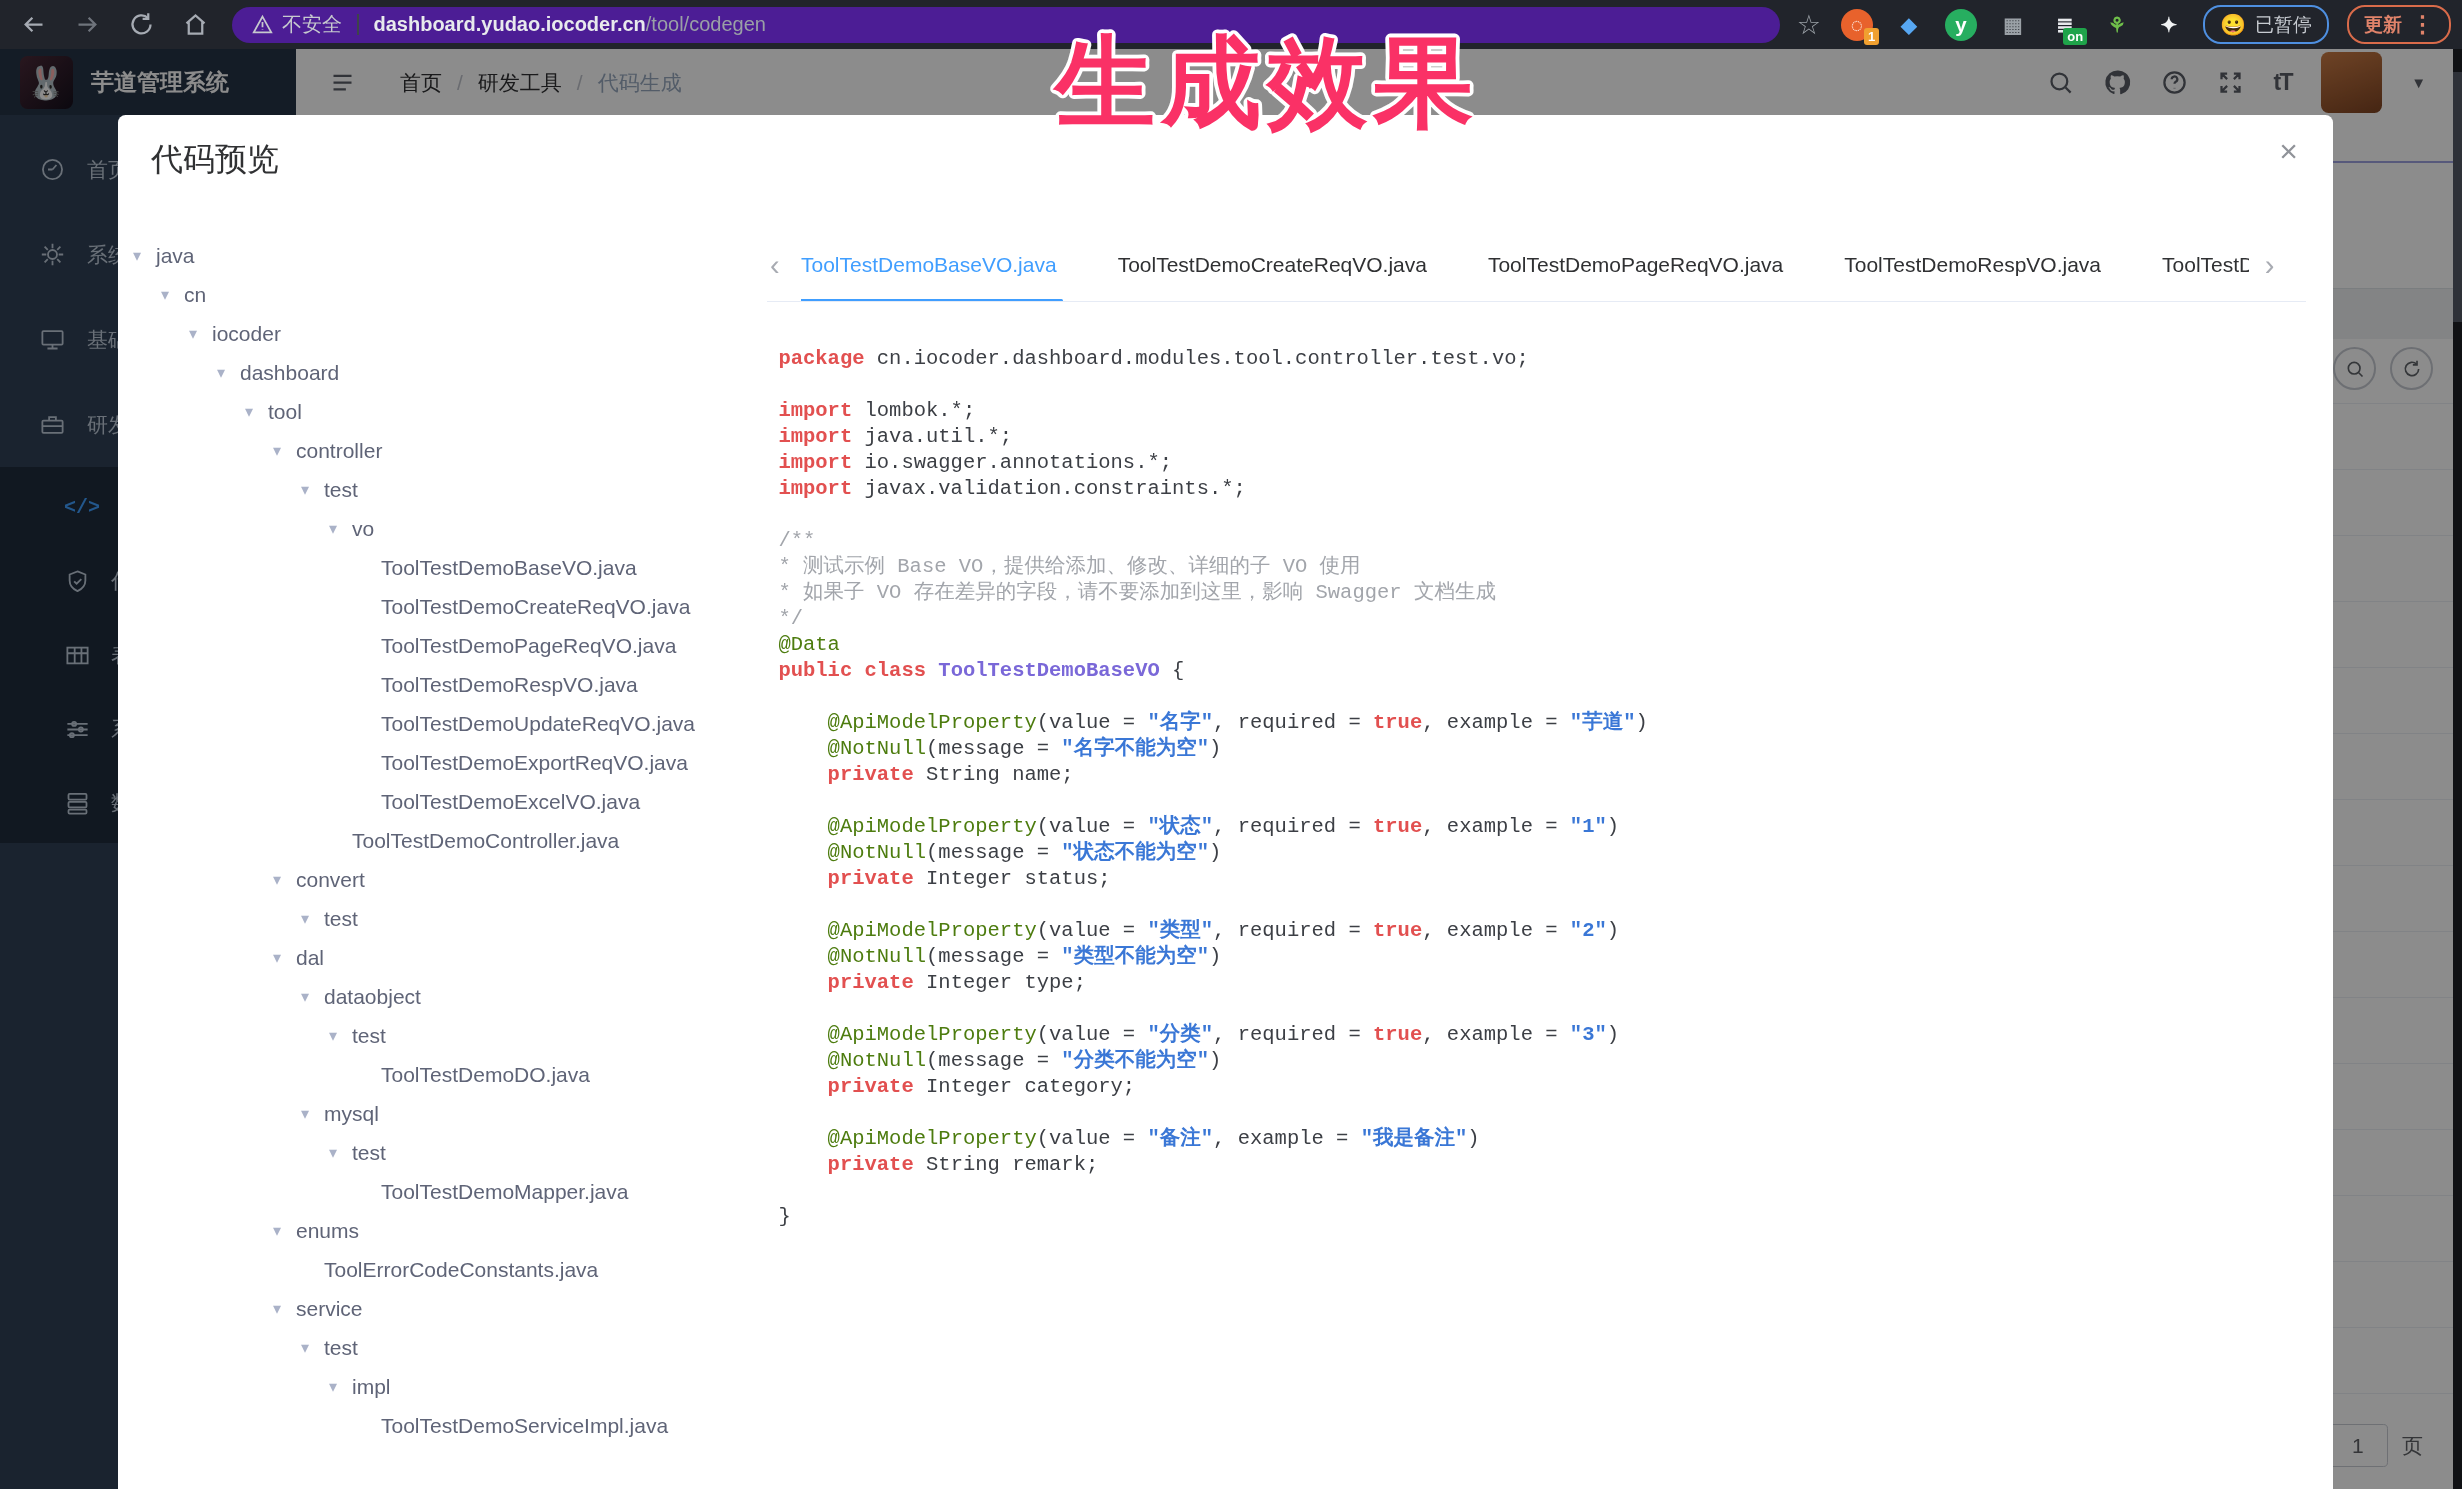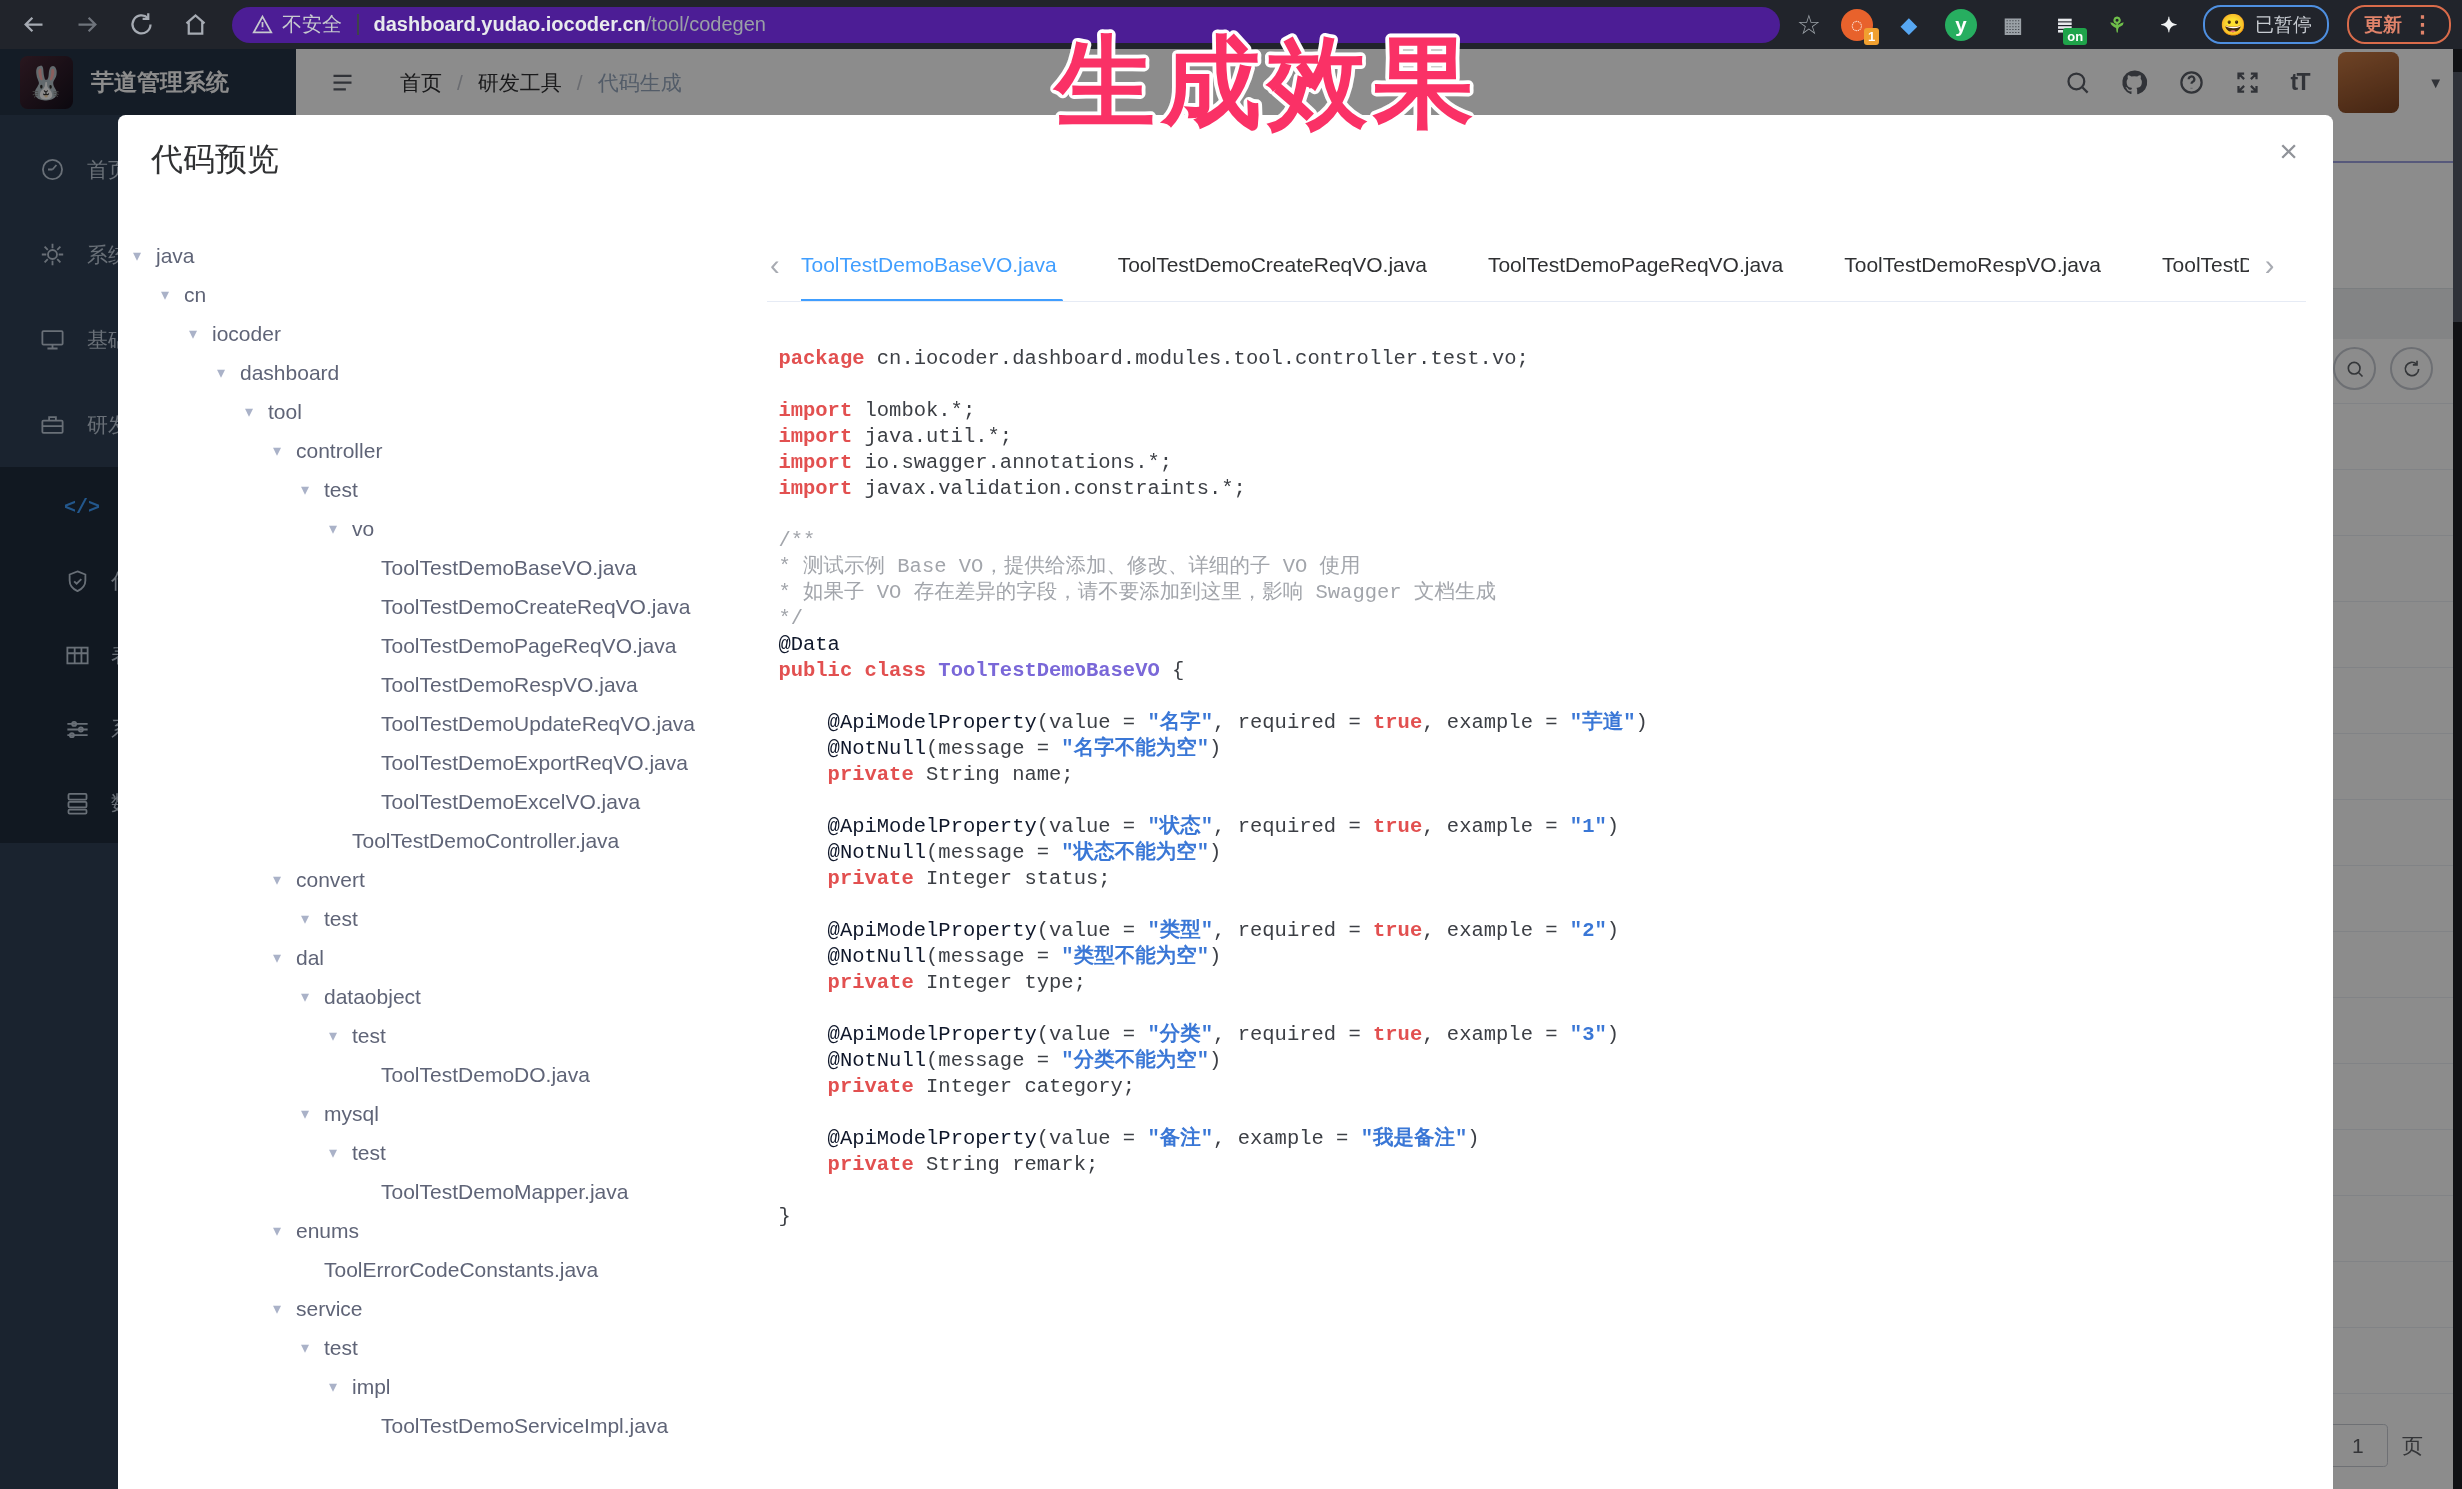--- a/index.html
+++ b/index.html
@@ -34,21 +34,21 @@
           display:flex;align-items:center;}
   .logo-area{width:296px;height:100%;background:#263445;display:flex;align-items:center;
              padding-left:20px;box-sizing:border-box;gap:18px;flex:none;}
   .logo{width:53px;height:53px;border-radius:7.6px;background:linear-gradient(135deg,#4a2a38,#16101c);
         display:flex;align-items:center;justify-content:center;font-size:32px;flex:none;}
   .app-title{color:#fff;font-size:23px;font-weight:bold;white-space:nowrap;}
   .hamburger{margin-left:33px;color:#5a5e66;}
   .breadcrumb{margin-left:44px;font-size:21px;color:#303133;display:flex;gap:15px;align-items:center;}
   .crumb-sep{color:#c0c4cc;}
   .crumb-last{color:#97a8be;}
-  .header-icons{margin-left:auto;display:flex;align-items:center;gap:29px;padding-right:10px;color:#5a5e66;}
+  .header-icons{margin-left:auto;display:flex;align-items:center;gap:29px;padding-right:27px;color:#5a5e66;}
   .tT{font-size:23px;font-weight:bold;letter-spacing:-1.5px;}
   .avatar{width:61px;height:61px;border-radius:7.6px;background:linear-gradient(160deg,#c97b45,#7e4423);}
   .hdr-caret{font-size:15px;color:#5a5e66;}
   
   .sidebar{position:absolute;top:115px;left:0;bottom:0;width:296px;background:#304156;
            color:#bfcbd9;font-size:21px;padding-top:12px;box-sizing:border-box;}
   .side-item{height:85px;display:flex;align-items:center;padding-left:39px;gap:21px;white-space:nowrap;}
   .submenu{background:#1f2d3d;padding:3px 0;}
   .side-sub-item{height:74px;display:flex;align-items:center;padding-left:64px;gap:20px;white-space:nowrap;}
   .side-sub-item.active{color:#409eff;}
@@ -87,21 +87,21 @@
   .tab.active::after{content:"";position:absolute;left:-3px;right:-6px;bottom:-1.5px;height:3.8px;
        background:#409eff;border-radius:1.5px;}
   .tab-chevron{position:absolute;top:0;bottom:0;display:flex;align-items:center;font-size:29px;
        color:#a8abb2;}
   .tab-chevron.left{left:3px;} .tab-chevron.right{right:32px;}
   .code{padding:44px 0 0 11.4px;font-family:"Liberation Mono",monospace;font-size:20.5px;
         line-height:26px;white-space:pre;color:#3c3f45;}
   .cl{min-height:26px;}
   .tk-k{color:#e25050;font-weight:bold;}
   .tk-s{color:#3a77d6;font-weight:bold;}
-  .tk-a{color:#0f172a;}
+  .tk-a{color:#4d7c0f;}
   .tk-c{color:#a2a5ab;}
   .tk-n{color:#7a68d8;font-weight:bold;}
   .tk-p{color:#3c3f45;}
   
   .page-scroll{position:absolute;top:49px;right:0;width:9px;bottom:0;background:#101114;z-index:70;}
   .page-thumb{margin-top:23px;height:250px;background:#2e3138;}
   .overlay-note{position:absolute;left:1038px;top:4.6px;z-index:200;}
 </style>
 </head>
 <body>

